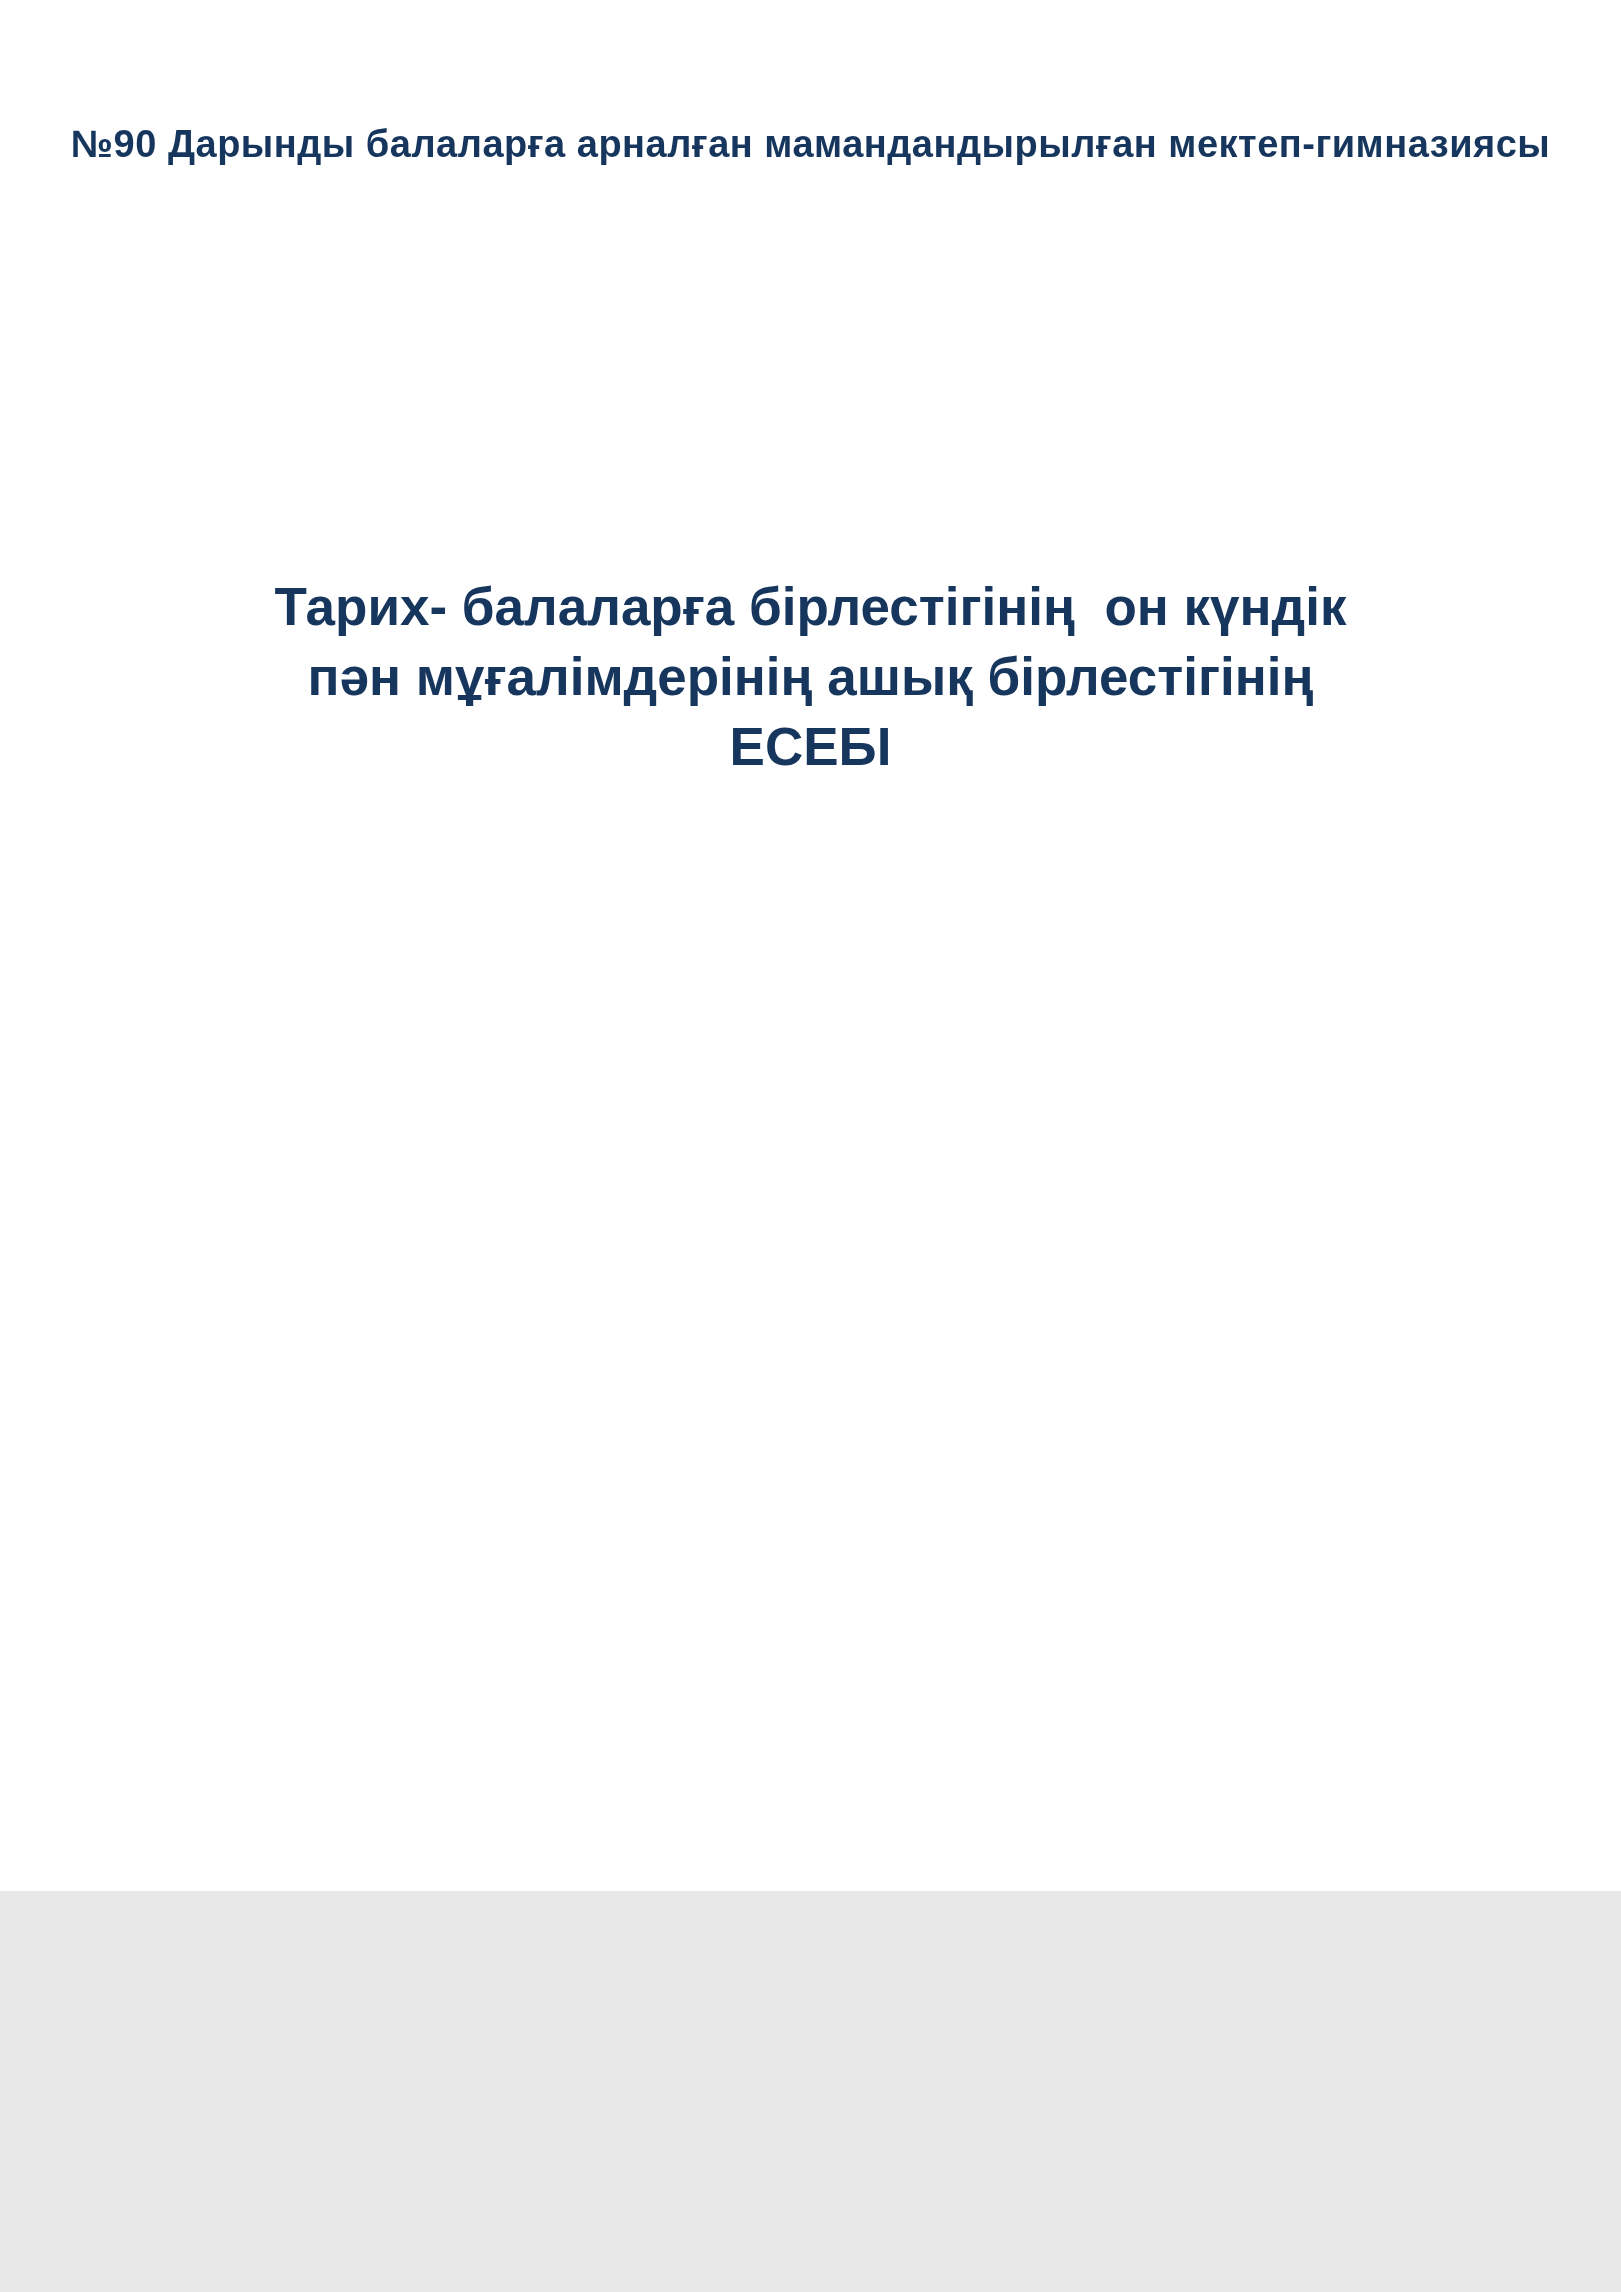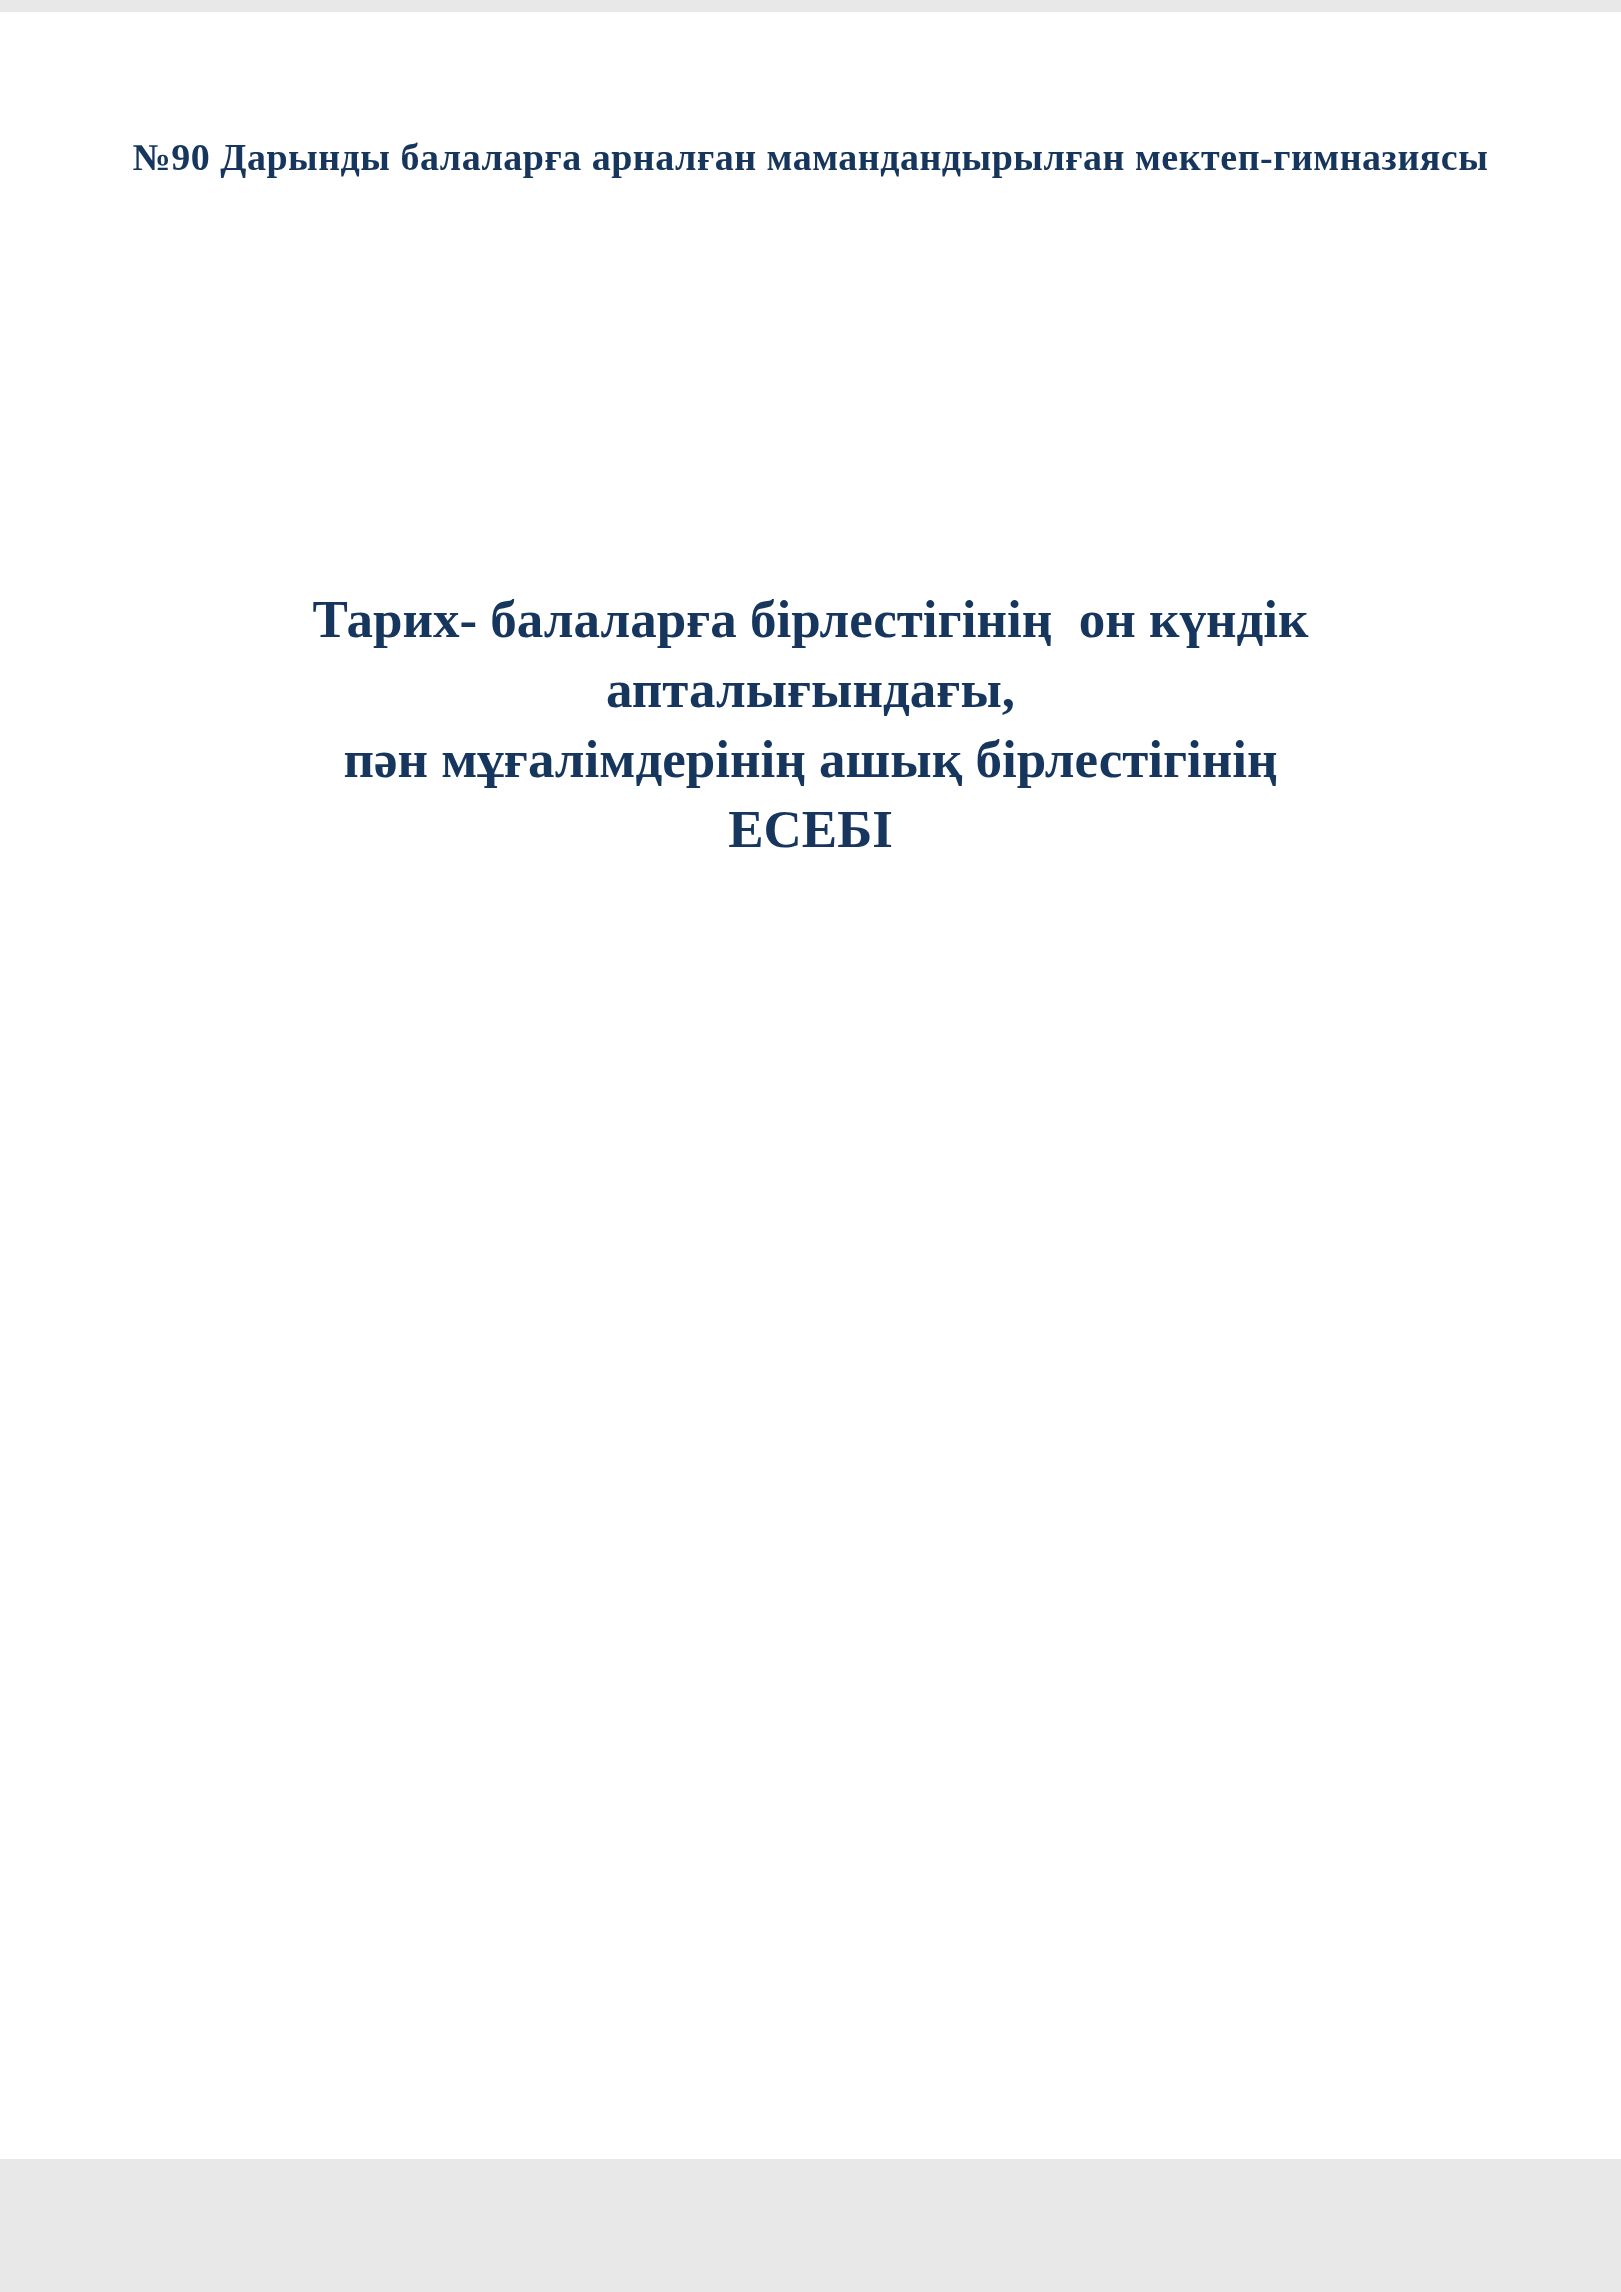--- a/index.html
+++ b/index.html
@@ -3,24 +3,24 @@
 <meta charset="utf-8">
 <style>
   html, body {
     margin: 0;
     padding: 0;
     background: #e8e8e8;
   }
   .page {
     position: relative;
     width: 1621px;
-    height: 2147px;
-    margin: 12px auto;
+    height: 1891px;
+    margin: 0 auto;
     background: #ffffff;
-    font-family: Liberation Serif, serif;
+    font-family: Liberation Sans, sans-serif;
     color: #17365d;
     overflow: hidden;
   }
   .doc-header {
     position: absolute;
     top: 123px;
     left: 0;
     width: 100%;
     text-align: center;
     font-size: 38px;
@@ -44,19 +44,18 @@
 </style>
 </head>
 <body>
 
 <div class="page" style="background: rgb(255, 255, 255); color: rgb(23, 54, 93);">
 
   <div class="doc-header">№90 Дарынды балаларға арналған мамандандырылған мектеп-гимназиясы</div>
 
   <div class="title-block">
     <div class="title-line">Тарих- балаларға бірлестігінің  он күндік</div>
-    <div class="title-line">апталығындағы,</div>
     <div class="title-line">пән мұғалімдерінің ашық бірлестігінің</div>
     <div class="title-line">ЕСЕБІ</div>
   </div>
 
 </div>
 
 
 </body></html>

